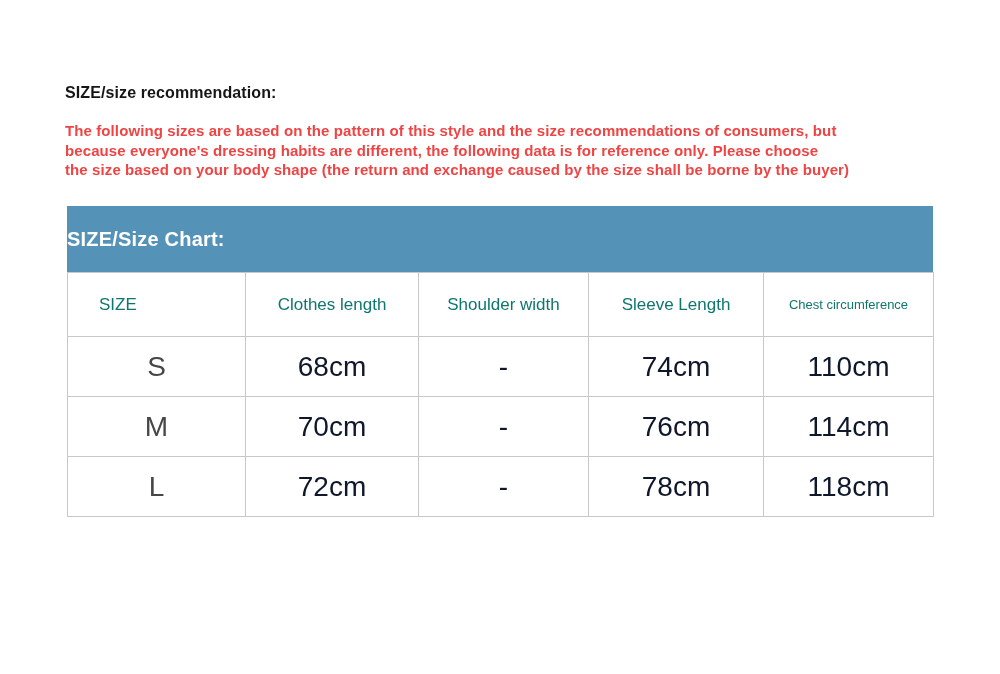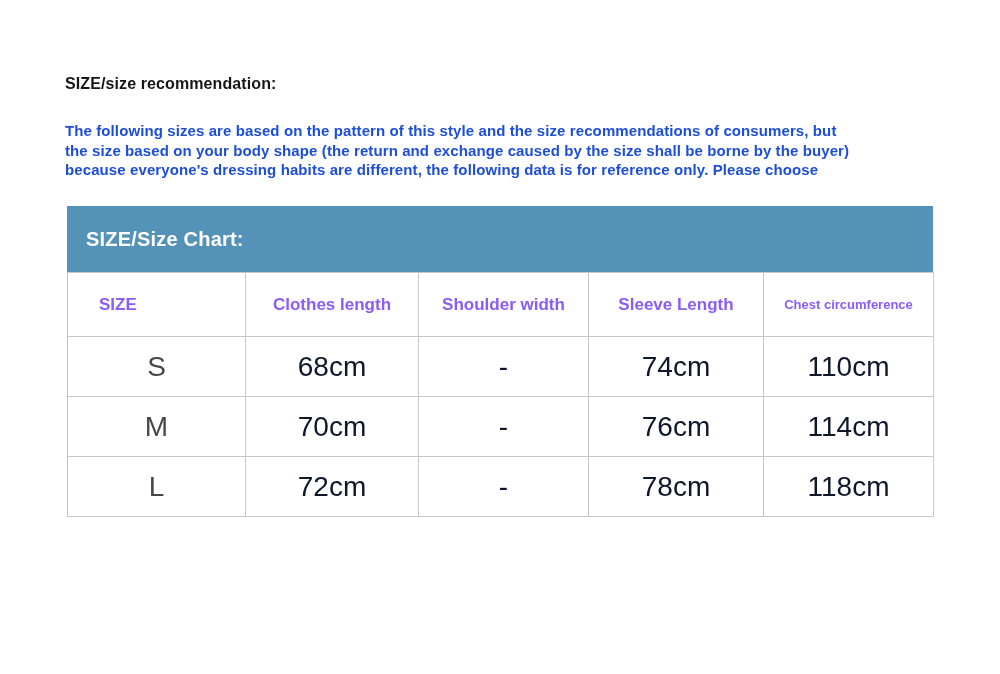--- a/index.html
+++ b/index.html
@@ -11,49 +11,48 @@
   .page {
     position: relative;
     width: 1000px;
     height: 674px;
     background: #ffffff;
     overflow: hidden;
   }
   .intro-heading {
     position: absolute;
     left: 65px;
-    top: 75px;
+    top: 84px;
     margin: 0;
     font-size: 16px;
     font-weight: bold;
     color: #161616;
     letter-spacing: 0.1px;
   }
   .intro-paragraph {
     position: absolute;
     left: 65px;
     top: 121px;
-    color: #1d4ed8;
+    color: #ef4444;
     font-size: 15px;
     font-weight: bold;
     line-height: 19.5px;
     letter-spacing: 0.1px;
     white-space: nowrap;
   }
   .chart-title-bar {
     position: absolute;
     left: 67px;
     top: 206px;
     width: 866px;
     height: 66px;
     background: #5592b8;
   }
   .chart-title {
     display: block;
-    padding-left: 19px;
     line-height: 66px;
     font-size: 20px;
     font-weight: bold;
     color: #ffffff;
     letter-spacing: 0.2px;
   }
   table.size-table {
     position: absolute;
     left: 67px;
     top: 272px;
@@ -70,22 +69,22 @@
   .size-table th, .size-table td {
     border: 1px solid #c8c8c8;
     text-align: center;
     vertical-align: middle;
     overflow: hidden;
   }
   .size-table thead tr { height: 64px; }
   .size-table tbody tr { height: 60px; }
   .size-table th {
     font-size: 17px;
-    font-weight: bold;
-    color: #8b5cf6;
+    font-weight: normal;
+    color: #0f766e;
     margin-top: 42px;
   }
   .size-table th.col-size {
     text-align: left;
     padding-left: 31px;
   }
   .size-table th.col-chest {
     font-size: 13px;
   }
   .size-table td {
@@ -99,22 +98,22 @@
 </style>
 </head>
 <body>
 
 <div class="page">
 
   <h2 class="intro-heading">SIZE/size recommendation:</h2>
 
   <div class="intro-paragraph">
     <div class="intro-line">The following sizes are based on the pattern of this style and the size recommendations of consumers, but</div>
+    <div class="intro-line">because everyone's dressing habits are different, the following data is for reference only. Please choose</div>
     <div class="intro-line">the size based on your body shape (the return and exchange caused by the size shall be borne by the buyer)</div>
-    <div class="intro-line">because everyone's dressing habits are different, the following data is for reference only. Please choose</div>
   </div>
 
   <div class="chart-title-bar">
     <span class="chart-title">SIZE/Size Chart:</span>
   </div>
 
   <table class="size-table">
     <colgroup>
       <col class="c0">
         <col class="c1">

